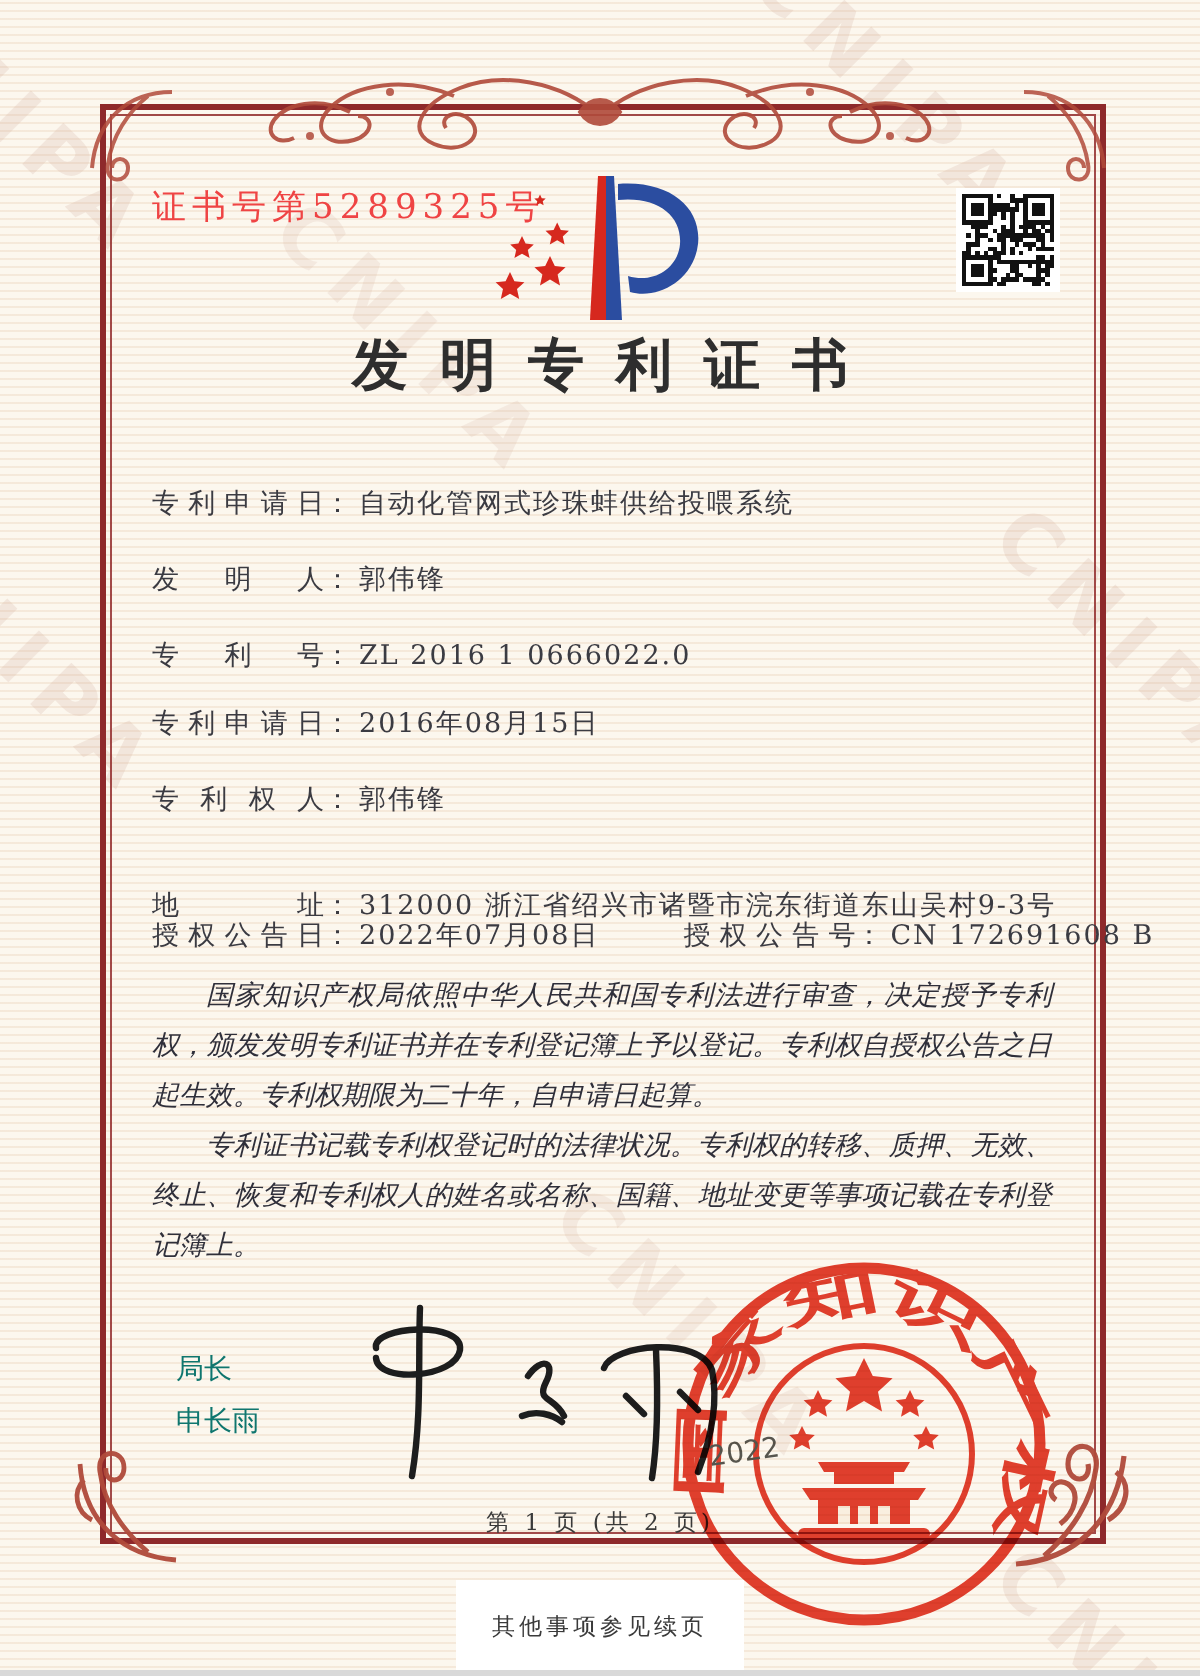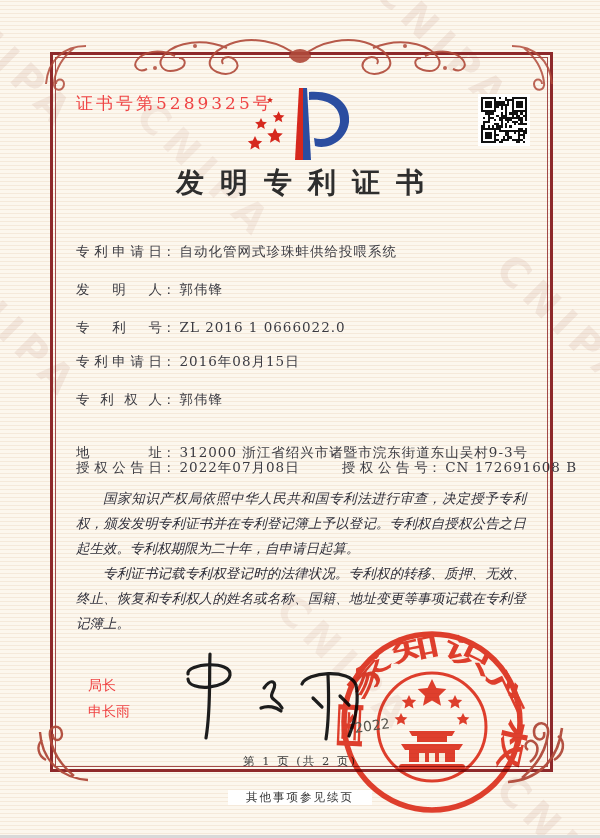--- a/index.html
+++ b/index.html
@@ -57,32 +57,32 @@
   .fvalue{display:inline-block;margin-left:4px;letter-spacing:1px;}
   .grant2{margin-left:42px;}
   .paras{
     position:absolute;left:76px;top:486px;width:450px;z-index:4;
     font-size:13.5px;line-height:25px;color:#2f2f3a;
     font-style:italic;text-align:justify;
   }
   .paras p{margin:0;text-indent:2em;}
   .signer{
     position:absolute;left:88px;top:672px;z-index:5;
-    font-size:14px;line-height:26px;color:#ef4444;font-style:normal;
+    font-size:14px;line-height:26px;color:#0f766e;font-style:normal;
     font-family:"DejaVu Sans","Liberation Sans",sans-serif;
   }
   .signature{position:absolute;left:158px;top:648px;z-index:5;}
   .seal{position:absolute;left:337px;top:627px;z-index:6;opacity:0.92;mix-blend-mode:multiply;}
   .page-info{
     position:absolute;left:0;top:754px;width:600px;text-align:center;z-index:4;
     font-size:11.5px;letter-spacing:2px;color:#3a3a3a;
   }
   .footer-note{
     position:absolute;left:50%;top:790px;transform:translateX(-50%);z-index:4;
-    background:#ffffff;padding:0 18px;font-size:11.5px;letter-spacing:2px;color:#3a3a3a;
+    background:#ffffff;padding:16px 18px;font-size:11.5px;letter-spacing:2px;color:#3a3a3a;
   }
   .page-edge{position:absolute;left:0;bottom:0;width:100%;height:3px;background:#d9d9d9;z-index:7;}
 </style>
 </head>
 <body>
 
 <div class="guilloche"></div>
 
 <span class="watermark" style="left:-38px;top:-18px;">CNIPA</span>
 <span class="watermark" style="left:398px;top:-34px;">CNIPA</span>

